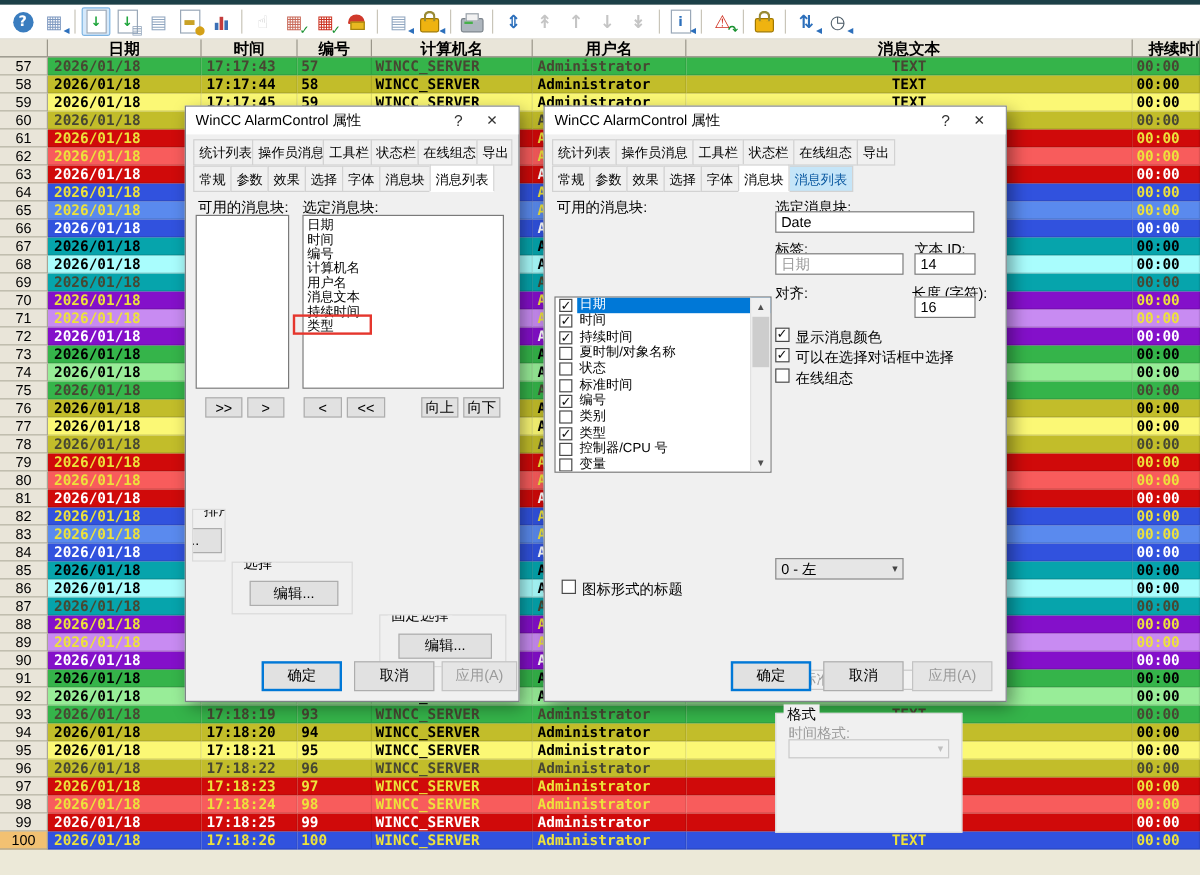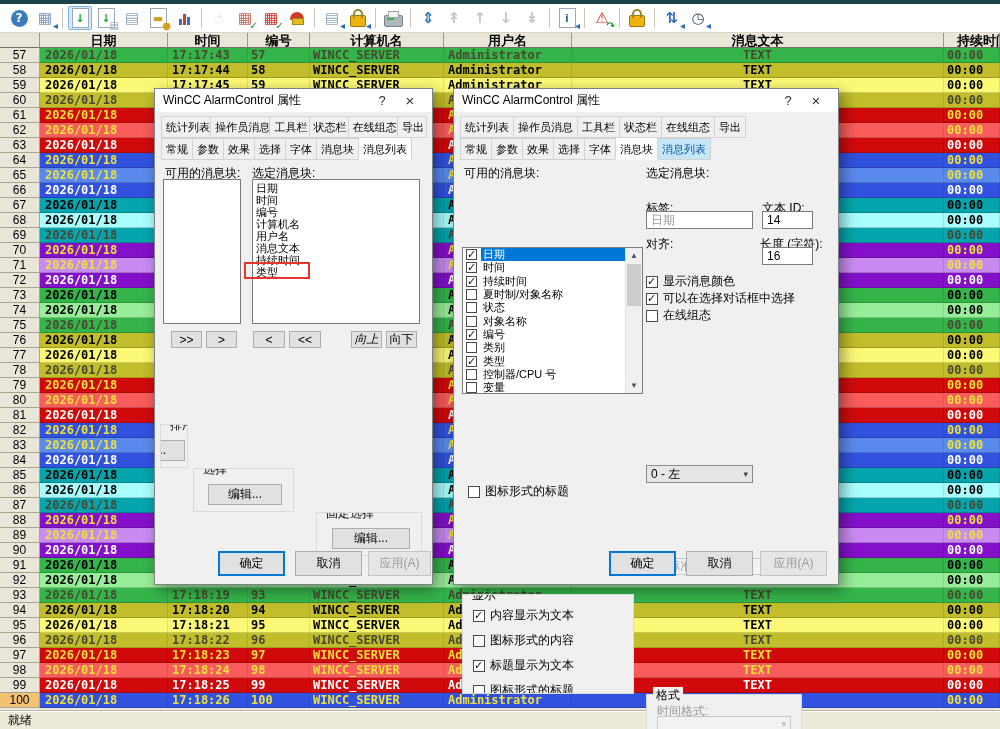--- a/index.html
+++ b/index.html
@@ -72,21 +72,21 @@
   .gbox .glabel{position:absolute;top:-8px;left:6px;background:#F0F0F0;padding:0 3px;font-size:12px;white-space:nowrap;}
   .tbox{background:#fff;border:1px solid #7A7A7A;font:12px "Liberation Sans",sans-serif;padding:0 4px;box-sizing:border-box;width:100%;height:100%;}
   input.tbox{outline:none;}
   .tbox.grayed{color:#9A9A9A;}
   .combo{background:#E6E6E6;border:1px solid #8B8B8B;display:flex;align-items:center;padding:0 4px;position:relative;}
   .combo .val{flex:1;font-size:12px;white-space:nowrap;overflow:hidden;}
   .combo .chev{font-size:9px;color:#444;}
   .combo.disb{background:#F2F2F2;border-color:#C8C8C8;}
   .combo.disb .val{color:#9C9C9C;}
   .combo.disb .chev{color:#BFBFBF;}
-  .cbrow{display:flex;align-items:center;white-space:nowrap;}
+  .cbrow{display:flex;align-items:flex-start;white-space:nowrap;}
   .cb{width:12px;height:12px;background:#fff;border:1px solid #4A4A4A;margin-right:5px;position:relative;flex:0 0 auto;box-sizing:border-box;}
   .cb.on::after{content:"✓";position:absolute;left:0px;top:-2px;font:bold 11px "DejaVu Sans",sans-serif;color:#111;}
   .cbl{font-size:12px;}
   .cblist{background:#fff;border:1px solid #7A7A7A;position:relative;overflow:hidden;}
   .cbli{display:flex;align-items:center;height:13.3px;padding-left:3px;}
   .cbli .cb{width:11px;height:11px;margin-right:4px;}
   .cbli .txt{font:11px/13px "Liberation Sans",sans-serif;padding:0 2px;white-space:nowrap;}
   .cbli.selrow .txt{background:#0078D7;color:#fff;flex:1;}
   .sbar{position:absolute;right:0;top:0;bottom:0;width:16px;background:#F0F0F0;border-left:1px solid #E2E2E2;}
   .sbar .ar{height:15px;text-align:center;font-size:8px;color:#505050;line-height:15px;}
@@ -652,23 +652,20 @@
           <div class="dcell" style="width: 80px; background: rgb(49, 82, 222); color: rgb(237, 226, 59); padding-left: 4px;">17:18:26</div>
           <div class="dcell" style="width: 62px; background: rgb(49, 82, 222); color: rgb(237, 226, 59); padding-left: 3px;">100</div>
           <div class="dcell" style="width: 134px; background: rgb(49, 82, 222); color: rgb(237, 226, 59); padding-left: 3px;">WINCC_SERVER</div>
           <div class="dcell" style="width: 128px; background: rgb(49, 82, 222); color: rgb(237, 226, 59); padding-left: 4px;">Administrator</div>
           <div class="dcell" style="width: 372px; background: rgb(49, 82, 222); color: rgb(237, 226, 59); text-align: center;">TEXT</div>
           <div class="dcell" style="width: 56px; background: rgb(49, 82, 222); color: rgb(237, 226, 59); padding-left: 3px;">00:00</div>
         </div>
       </div>
   </div>
 
-  <div class="statusbar">
-    <span>就绪</span>
-  </div>
 
   <div class="dlg" id="dlg1" style="left:154px;top:88px;width:279px;height:497px;">
     <div class="dlg-title">
       <span class="t">WinCC AlarmControl 属性</span>
       <span class="dlg-help">?</span>
       <span class="dlg-close">×</span>
     </div>
     <div class="tabrow" id="d1tabs1" style="margin-top:4px;">
         <div class="tab">统计列表</div>
         <div class="tab">操作员消息</div>
@@ -699,21 +696,21 @@
         <div class="lbitem">消息文本</div>
         <div class="lbitem">持续时间</div>
         <div class="lbitem">类型</div>
       </div>
     <div class="abs redbox" style="left:89px;top:173px;width:66px;height:17px;"></div>
 
     <div class="abs btn" style="left:16px;top:242px;width:31px;height:17px;">&gt;&gt;</div>
     <div class="abs btn" style="left:51px;top:242px;width:31px;height:17px;">&gt;</div>
     <div class="abs btn" style="left:98px;top:242px;width:32px;height:17px;">&lt;</div>
     <div class="abs btn" style="left:134px;top:242px;width:32px;height:17px;">&lt;&lt;</div>
-    <div class="abs btn" style="left:196px;top:242px;width:31px;height:17px;font-style:italic;">向上</div>
+    <div class="abs btn" style="left:196px;top:242px;width:31px;height:17px;">向上</div>
     <div class="abs btn" style="left:231px;top:242px;width:31px;height:17px;">向下</div>
 
     <div class="abs gbox" style="left:5px;top:264px;width:28px;height:44px;">
       <span class="glabel">排序</span>
       <div class="abs btn" style="left:-48px;top:15px;width:72px;height:21px;">编辑...</div>
     </div>
     <div class="abs gbox" style="left:38px;top:264px;width:101px;height:44px;">
       <span class="glabel">选择</span>
       <div class="abs btn" style="left:14px;top:15px;width:74px;height:21px;">编辑...</div>
     </div>
@@ -768,21 +765,21 @@
         <div class="cbli">
           <div class="cb"></div>
           <span class="txt">夏时制/对象名称</span>
         </div>
         <div class="cbli">
           <div class="cb"></div>
           <span class="txt">状态</span>
         </div>
         <div class="cbli">
           <div class="cb"></div>
-          <span class="txt">对象名称</span>
+          <span class="txt">标准时间</span>
         </div>
         <div class="cbli">
           <div class="cb on"></div>
           <span class="txt">编号</span>
         </div>
         <div class="cbli">
           <div class="cb"></div>
           <span class="txt">类别</span>
         </div>
         <div class="cbli">
@@ -798,20 +795,21 @@
           <span class="txt">变量</span>
         </div>
         <div class="sbar">
         <div class="ar">▲</div>
         <div class="thumb"></div>
         <div class="ar" style="position:absolute;bottom:0;left:0;right:0;">▼</div>
       </div>
     </div>
 
     <div class="abs lbl" style="left:192px;top:76px;">选定消息块:</div>
+    <div class="abs" style="left:192px;top:87px;width:166px;height:18px;"><input class="tbox" value="Date" style=""></div>
 
     <div class="abs lbl" style="left:192px;top:111px;">标签:</div>
     <div class="abs" style="left:192px;top:122px;width:107px;height:18px;"><input class="tbox grayed" value="日期" style=""></div>
     <div class="abs lbl" style="left:308px;top:111px;">文本 ID:</div>
     <div class="abs" style="left:308px;top:122px;width:51px;height:18px;"><input class="tbox" value="14" style=""></div>
 
     <div class="abs lbl" style="left:192px;top:147px;">对齐:</div>
     <div class="abs combo" style="left:192px;top:158px;width:107px;height:18px;">
       <span class="val">0 - 左</span>
         <span class="chev">▾</span>
@@ -829,41 +827,20 @@
     </div>
     <div class="abs cbrow" style="left:192px;top:218px;">
       <span class="cb"></span>
       <span class="cbl">在线组态</span>
     </div>
     <div class="abs combo disb" style="left:192px;top:233px;width:166px;height:17px;">
       <span class="val">0 - 标准</span>
         <span class="chev">▾</span>
     </div>
 
-    <div class="abs gbox" style="left:8px;top:252px;width:172px;height:100px;">
-      <span class="glabel">显示</span>
-      <div id="d2display" style="padding:12px 0 0 10px;">
-          <div class="cbrow" style="margin-bottom: 8px;">
-            <div class="cb on"></div>
-            <span class="cbl">内容显示为文本</span>
-          </div>
-          <div class="cbrow" style="margin-bottom: 8px;">
-            <div class="cb"></div>
-            <span class="cbl">图标形式的内容</span>
-          </div>
-          <div class="cbrow" style="margin-bottom: 8px;">
-            <div class="cb on"></div>
-            <span class="cbl">标题显示为文本</span>
-          </div>
-          <div class="cbrow" style="margin-bottom: 8px;">
-            <div class="cb"></div>
-            <span class="cbl">图标形式的标题</span>
-          </div>
-        </div>
-    </div>
     <div class="abs gbox" style="left:192px;top:252px;width:156px;height:100px;overflow:visible;">
       <span class="glabel">格式</span>
       <div class="abs lbl gray" style="left:10px;top:8px;">时间格式:</div>
       <div class="abs combo disb" style="left:10px;top:21px;width:134px;height:16px;">
         <span class="val"></span>
           <span class="chev">▾</span>
       </div>
 
     </div>
 

